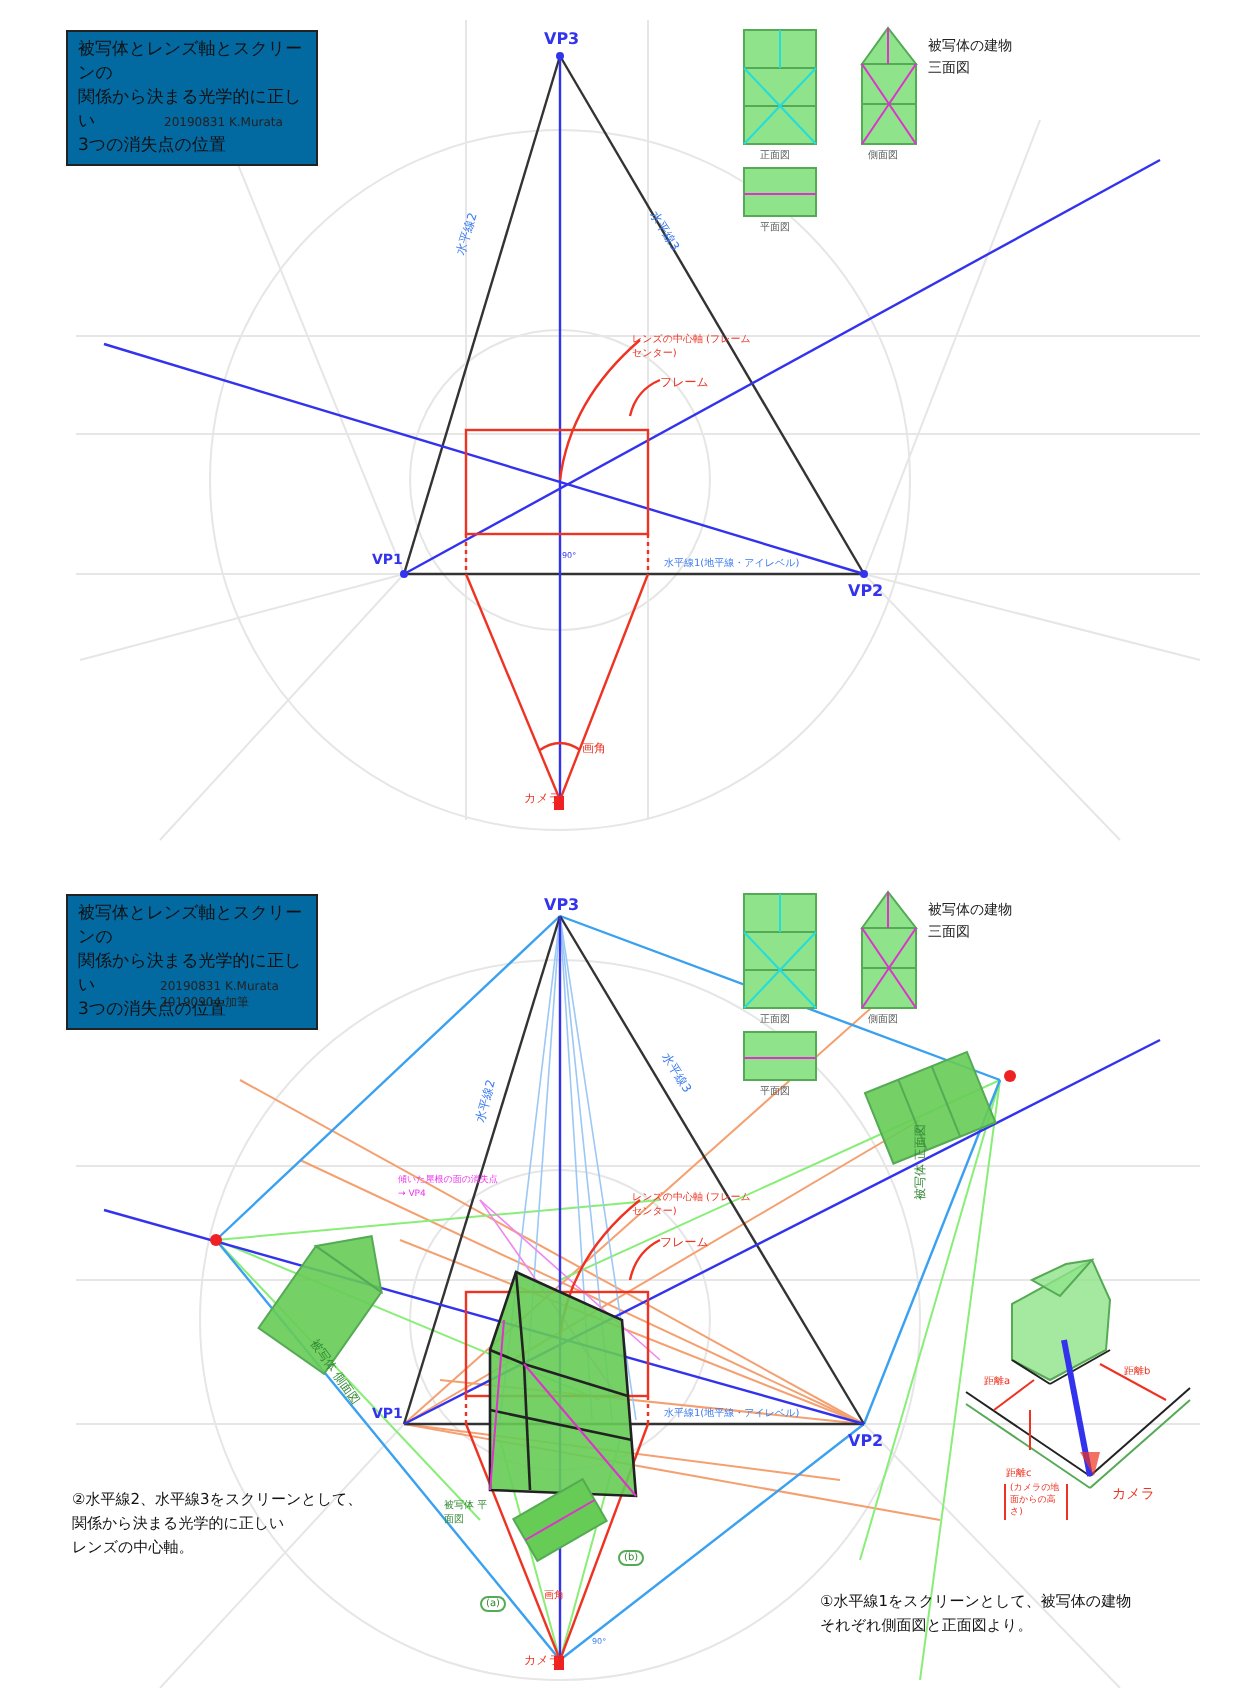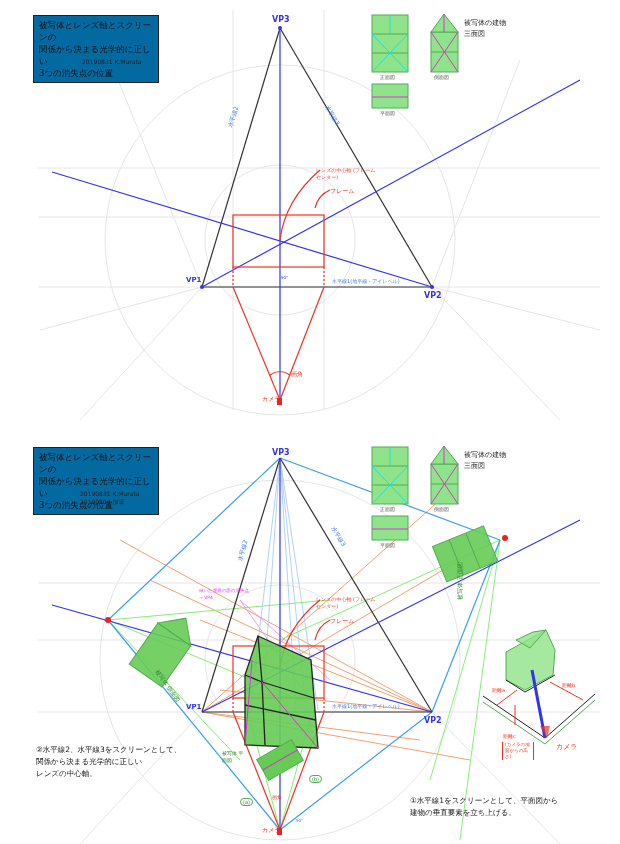--- a/index.html
+++ b/index.html
@@ -295,15 +295,15 @@
 <div class="hw" style="position:absolute; left:380px; top:506px; font-size:5px; color:#555;">正面図</div>
 <div class="hw" style="position:absolute; left:434px; top:506px; font-size:5px; color:#555;">側面図</div>
 <div class="hw" style="position:absolute; left:380px; top:542px; font-size:5px; color:#555;">平面図</div>
 
 <div class="note" style="left:36px; top:728px; width:160px; font-size:7.5px; line-height:12px;margin-top:16px;">
   <div>②水平線2、水平線3をスクリーンとして、</div>
   <div>関係から決まる光学的に正しい</div>
   <div>レンズの中心軸。</div>
 </div>
 <div class="note" style="left:410px; top:795px; width:210px; font-size:7.5px; line-height:12px;">
-  <div>①水平線1をスクリーンとして、平面図から</div>
-  <div>建物の垂直要素を立ち上げる。</div>
+  <div>①水平線1をスクリーンとして、被写体の建物</div>
+  <div>それぞれ側面図と正面図より。</div>
 </div>
 
 </body></html>

